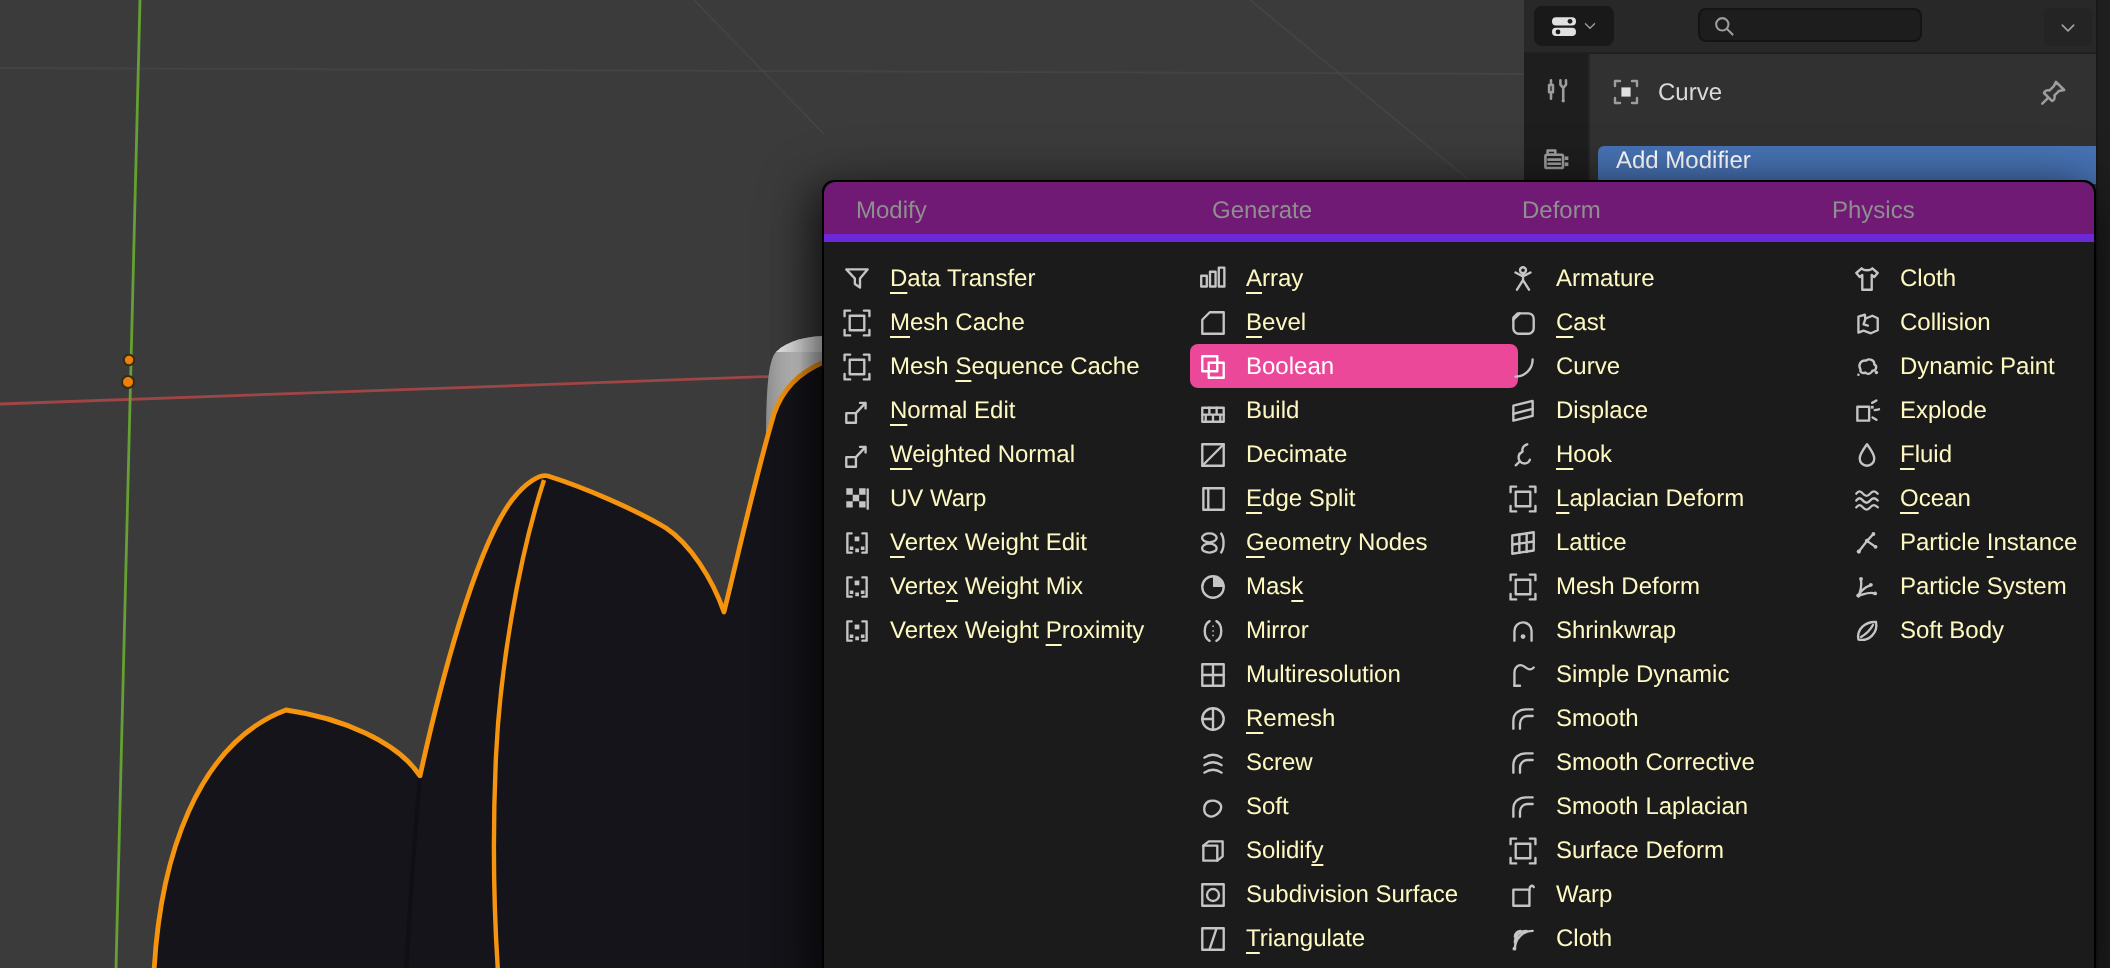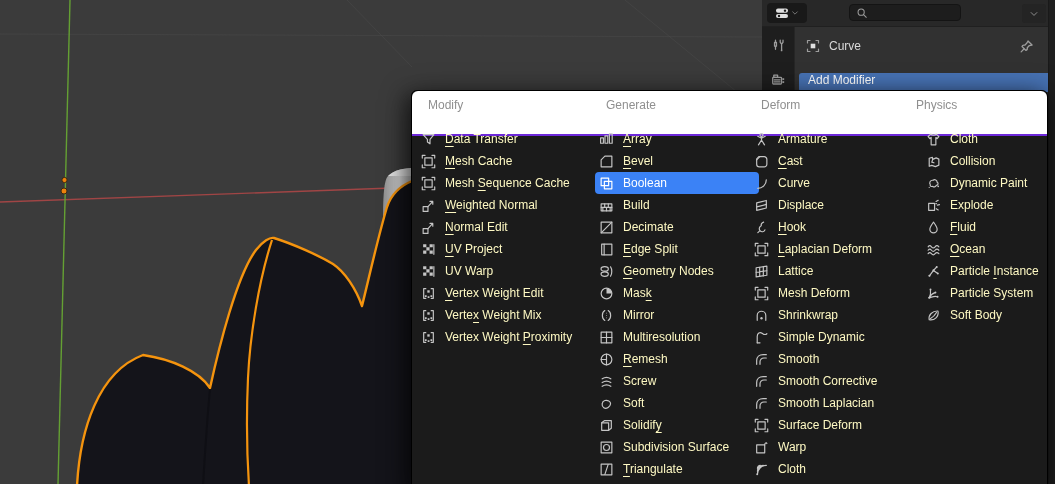--- a/index.html
+++ b/index.html
@@ -28,32 +28,32 @@
   #breadcrumb-label{color:#d9d9d9;font-size:12px;}
   #pin{position:absolute;right:13px;top:12px;}
   #add-modifier-btn{position:absolute;left:4px;top:46px;width:289px;height:19px;background:#4772b3;
                     border-radius:3px;display:flex;box-sizing:border-box;padding:0 6px 0 9px;}
   #add-modifier-btn span{color:#fff;font-size:12px;flex:1;}
   #right-strip{position:absolute;right:0;top:0;width:7px;height:484px;background:#1f1f1f;border-left:1px solid #191919;box-sizing:border-box;}
   
   #menu{position:absolute;left:411px;top:90px;width:637px;height:400px;background:#1b1b1b;
         border:1px solid #000;border-radius:6px 6px 0 0;box-sizing:border-box;
         box-shadow:0 8px 30px rgba(0,0,0,.6), -6px 4px 18px rgba(0,0,0,.35);}
-  #menu-header{position:absolute;left:0;top:0;width:100%;height:45px;background:#ffffff;
-               border-bottom:2px solid #6d28d9;border-radius:6px 6px 0 0;box-sizing:border-box;}
+  #menu-header{position:absolute;left:0;top:0;width:100%;height:30px;background:#701a75;
+               border-bottom:4px solid #6d28d9;border-radius:6px 6px 0 0;box-sizing:border-box;}
   .menu-col-title{position:absolute;top:0;line-height:29px;font-size:12px;color:#8f8f8f;}
   .t1{left:16px}.t2{left:194px}.t3{left:349px}.t4{left:504px}
   #menu-body{position:absolute;left:0;top:30px;width:100%;}
   .menu-col{position:absolute;top:7px;}
   .c1{left:9px;width:170px}.c2{left:187px;width:152px}.c3{left:342px;width:150px}.c4{left:514px;width:140px}
   .mi{height:22px;display:flex;align-items:center;gap:9px;padding:0 4px;margin-left:-4px;
       width:calc(100% + 4px);border-radius:4px;box-sizing:content-box;}
   .mi .lb{color:#fef9c3;font-size:12px;white-space:nowrap;}
   .mi u{text-decoration:underline;text-decoration-thickness:1px;text-underline-offset:2.5px;}
-  .mi.sel{background:#3b82f6;}
+  .mi.sel{background:#ec4899;}
   .mi.sel .lb{color:#fff;}
   .ic{width:15px;height:15px;flex:0 0 15px;display:inline-flex;}
   .ic svg{width:15px;height:15px;}
   .ic path,.ic rect,.ic circle,.ic ellipse{stroke:#c5c5c5;fill:none;stroke-width:1.1;
       stroke-linecap:round;stroke-linejoin:round;}
   .ic .f{fill:#c5c5c5;stroke:none;}
   .mi.sel .ic path,.mi.sel .ic rect,.mi.sel .ic circle,.mi.sel .ic ellipse{stroke:#fff;}
   
   .ui-icon path,.ui-icon rect,.ui-icon circle{stroke:#9d9d9d;fill:none;stroke-width:1.2;
       stroke-linecap:round;stroke-linejoin:round;}
@@ -192,39 +192,30 @@
             </span>
             <span class="lb">Mesh <u>S</u>equence Cache</span>
           </div>
           <div class="mi">
             <span class="ic">
               <svg viewBox="0 0 14 14">
                 <rect x="2" y="8" width="4.5" height="4.5"></rect>
                 <path d="M6.5 8L11 3.2M11 3.2H8.4M11 3.2v2.6"></path>
               </svg>
             </span>
-            <span class="lb"><u>W</u>eighted Normal</span>
+            <span class="lb"><u>N</u>ormal Edit</span>
           </div>
           <div class="mi">
             <span class="ic">
               <svg viewBox="0 0 14 14">
                 <rect x="2" y="8" width="4.5" height="4.5"></rect>
                 <path d="M6.5 8L11 3.2M11 3.2H8.4M11 3.2v2.6"></path>
               </svg>
             </span>
-            <span class="lb"><u>N</u>ormal Edit</span>
-          </div>
-          <div class="mi">
-            <span class="ic">
-              <svg viewBox="0 0 14 14">
-                <path class="f" d="M2 2h3v3H2zM8 2h3v3H8zM5 5h3v3H5zM2 8h3v3H2zM8 8h3v3H8z"></path>
-                <path d="M12 2.5v9"></path>
-              </svg>
-            </span>
-            <span class="lb"><u>U</u>V Project</span>
+            <span class="lb"><u>W</u>eighted Normal</span>
           </div>
           <div class="mi">
             <span class="ic">
               <svg viewBox="0 0 14 14">
                 <path class="f" d="M2 2h3v3H2zM8 2h3v3H8zM5 5h3v3H5zM2 8h3v3H2zM8 8h3v3H8z"></path>
                 <path d="M12 2.5v9"></path>
               </svg>
             </span>
             <span class="lb">UV Warp</span>
           </div>

